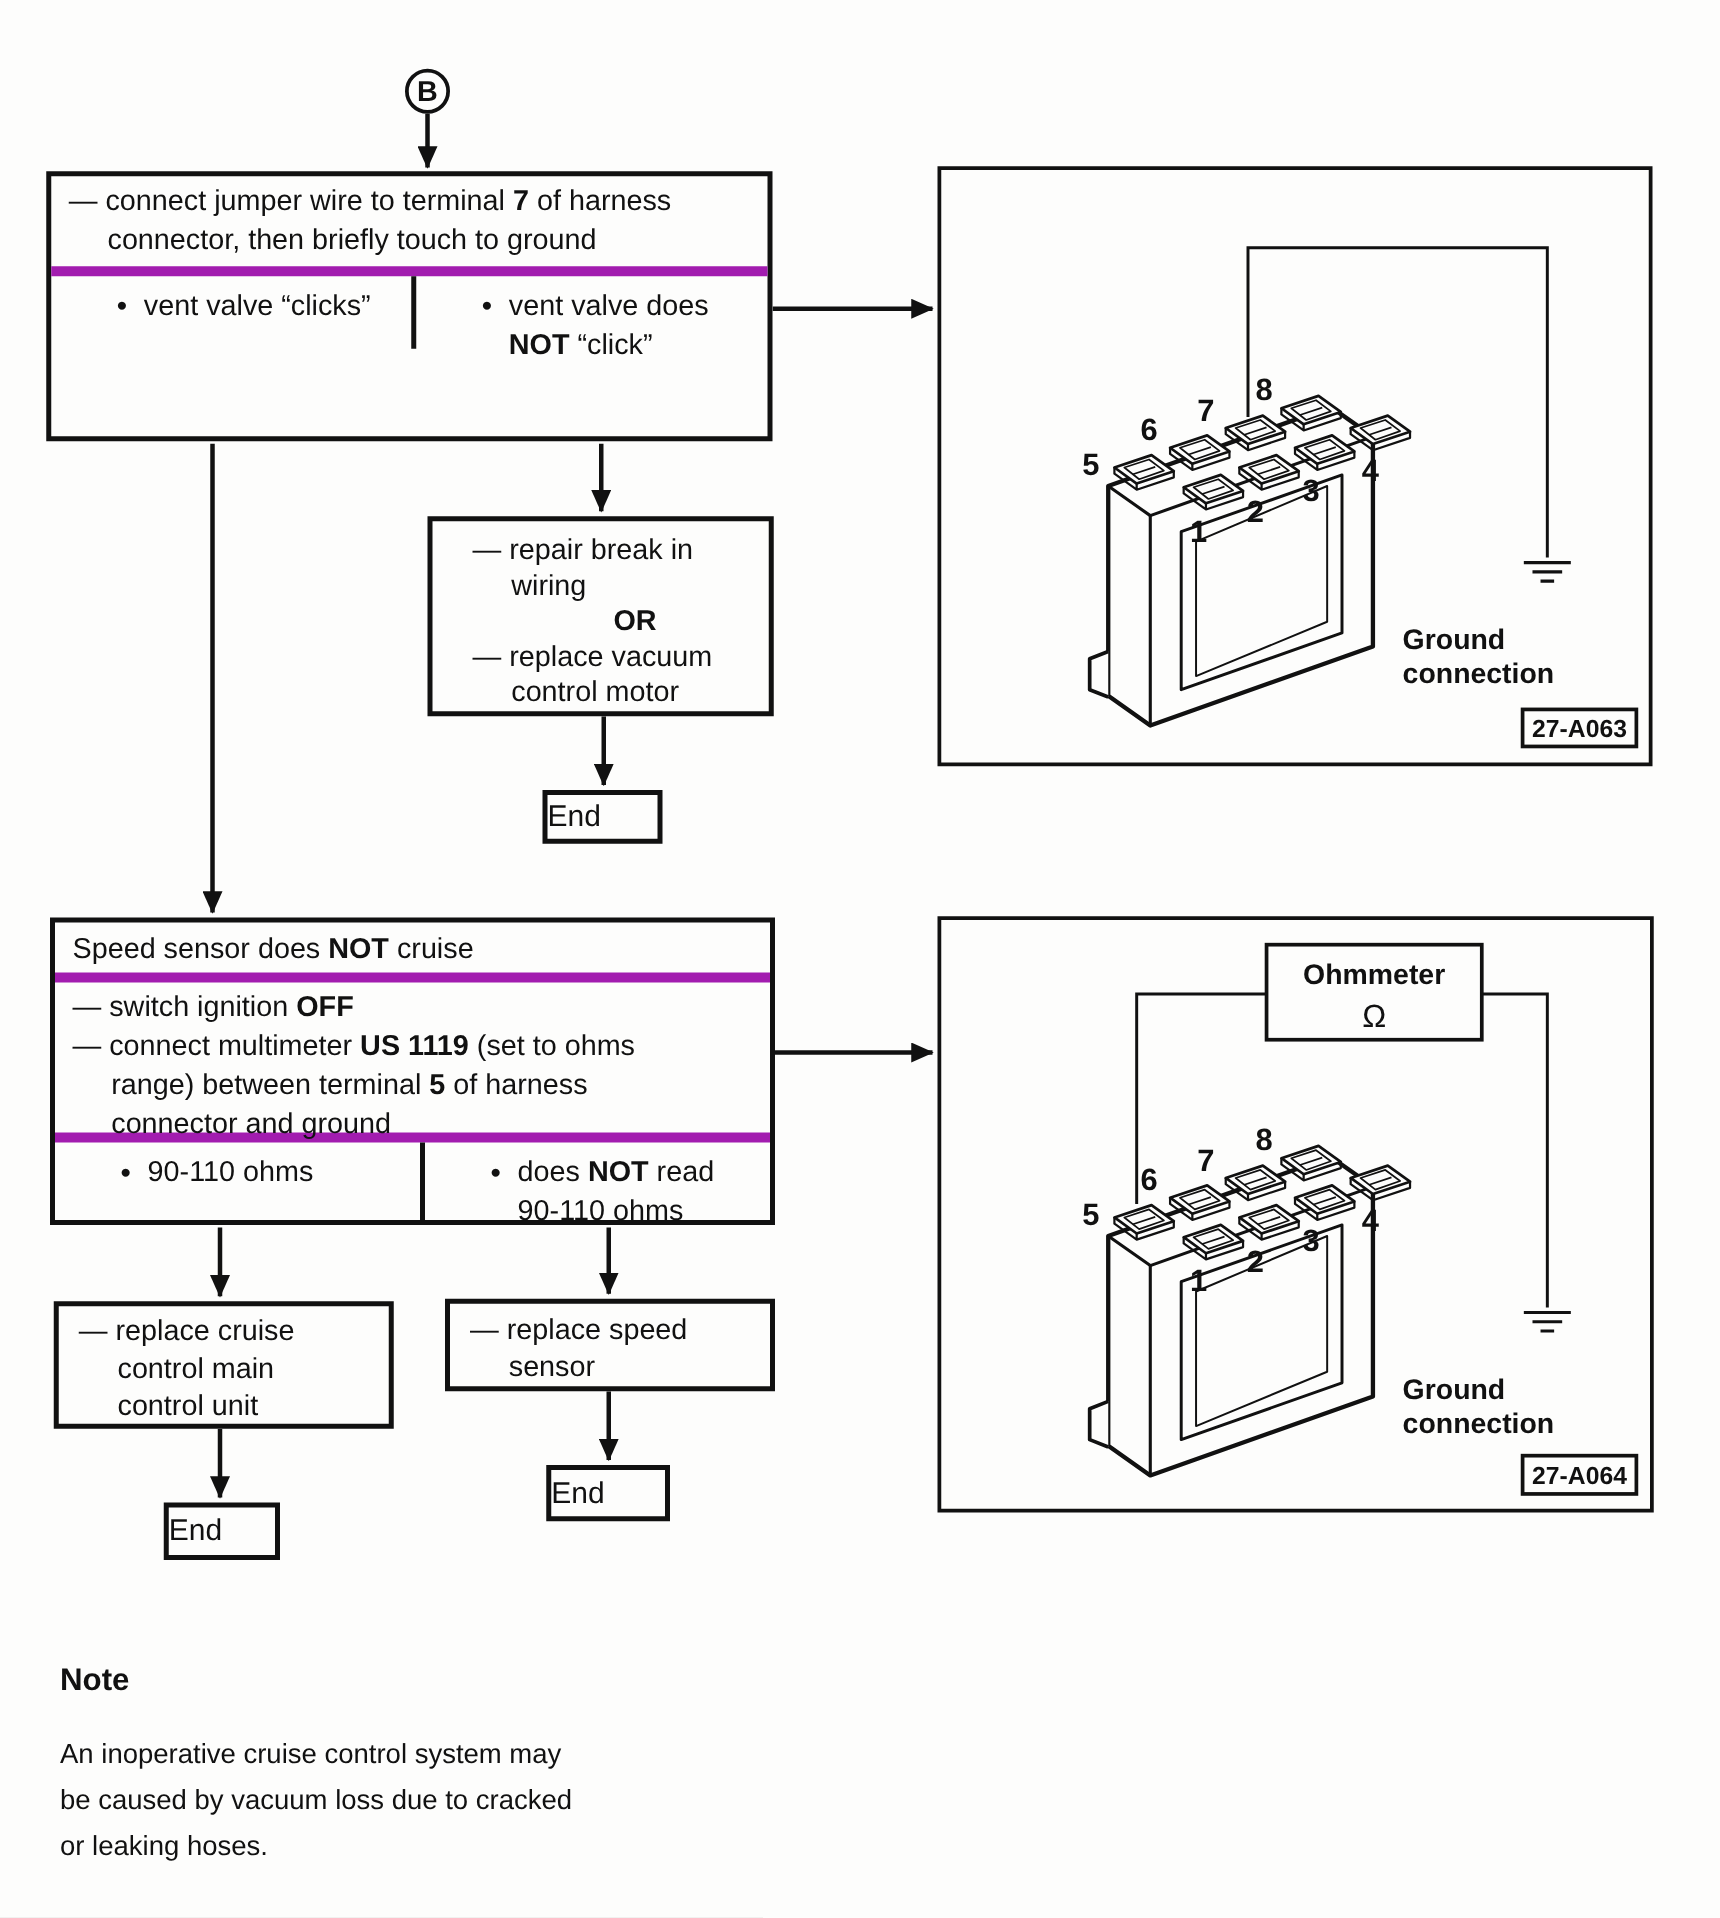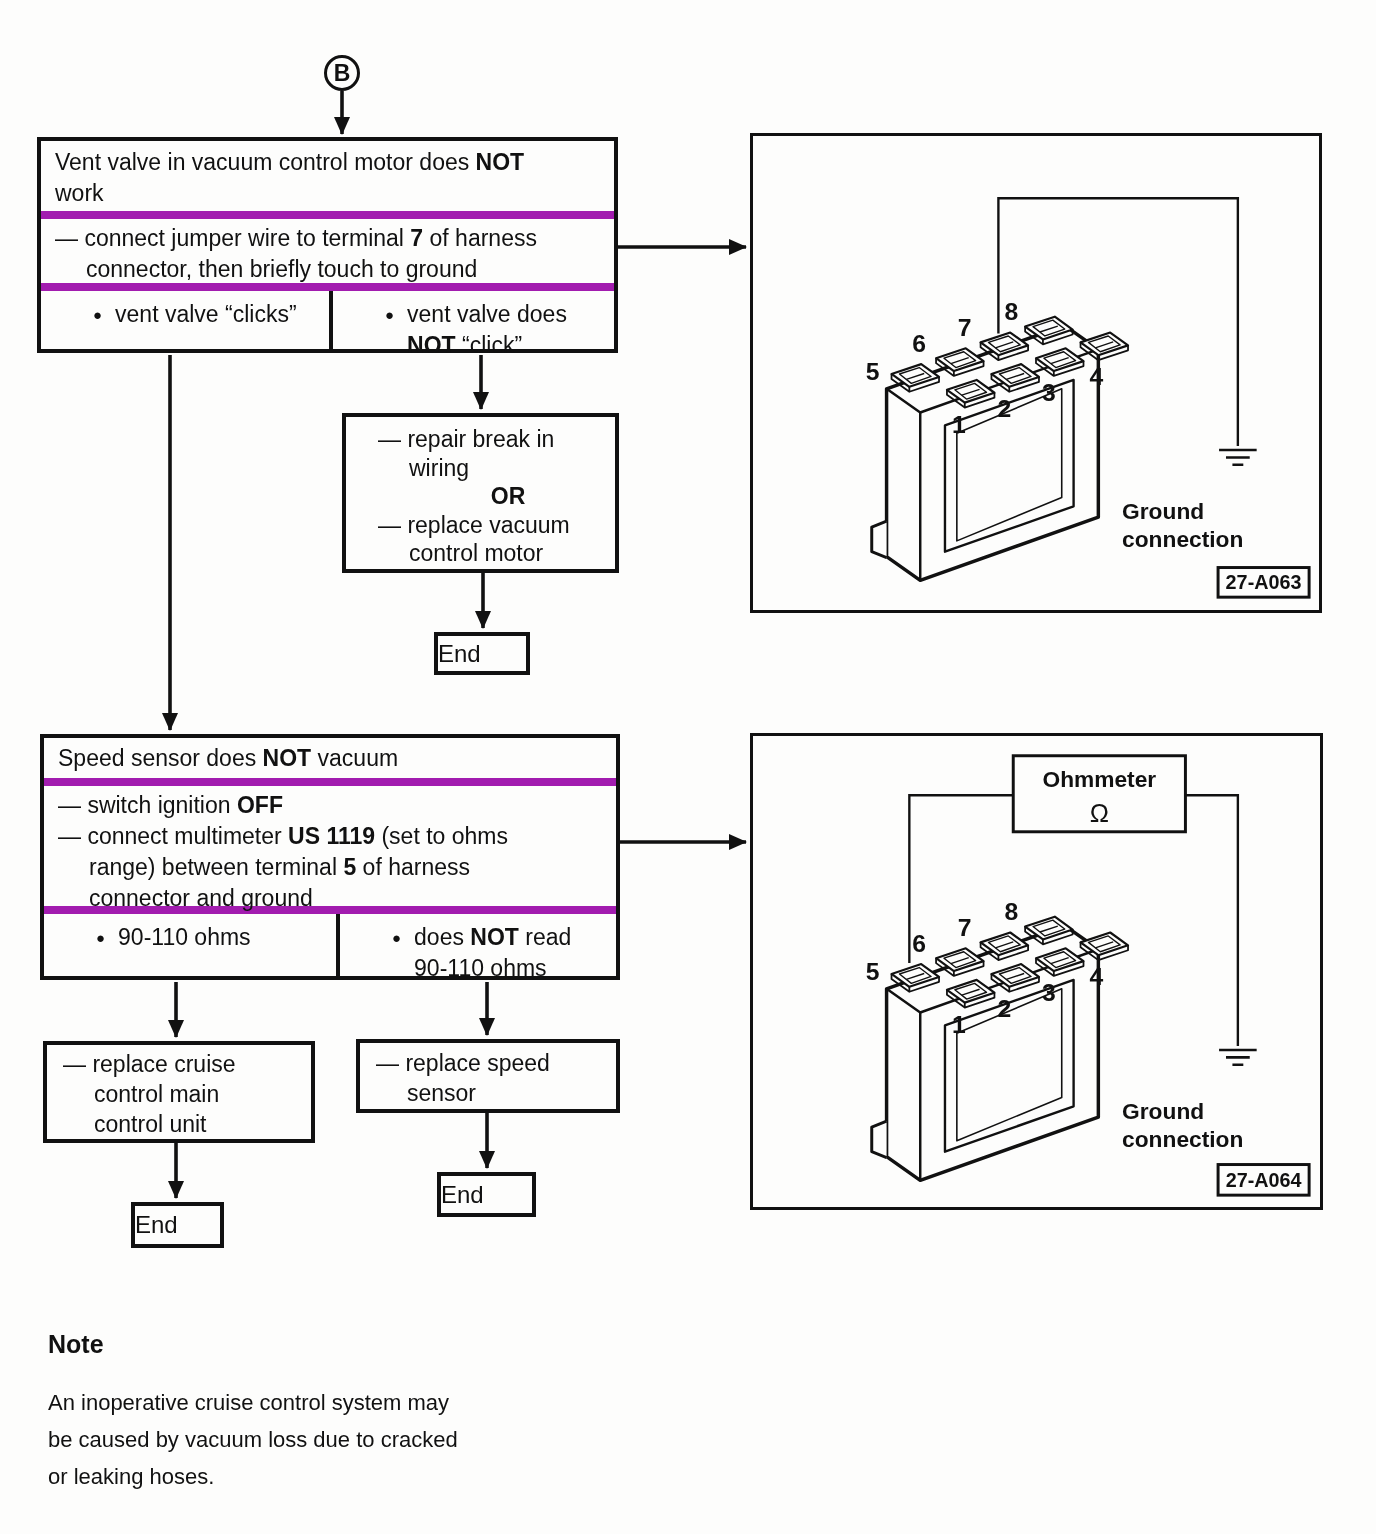--- a/index.html
+++ b/index.html
@@ -90,24 +90,20 @@
     <path class="flowline" d="M487,982 V1035"></path>
     <path class="flowline" d="M176,1143 V1198"></path>
     <path class="flowline" d="M487,1113 V1168"></path>
   </svg>
 
   <div class="circleB">
     <span>B</span>
   </div>
 
   <div class="node" id="box1" style="left:37px;top:137px;width:581px;height:216px;">
-    <div class="row" style="height:70px;padding:6px 14px 0;">
-      <div><span>Vent valve in vacuum control motor does </span><span class="b">NOT</span></div>
-      <div>work</div>
-    </div>
     <div class="row" style="height:72px;padding:4px 14px 0;">
       <div><span>— connect jumper wire to terminal </span><span class="b">7</span><span> of harness</span></div>
       <div class="cont">connector, then briefly touch to ground</div>
     </div>
     <div class="row cells" style="height:66px;">
       <div class="cell left" style="width:288px;">
         <span class="bullet">●</span>
         <div>
           <div>vent valve “clicks”</div>
         </div>
@@ -129,21 +125,21 @@
     <div>— replace vacuum</div>
     <div class="cont">control motor</div>
   </div>
 
   <div class="endbox" style="left:434px;top:632px;width:96px;height:43px;">
     <span>End</span>
   </div>
 
   <div class="node" id="box2" style="left:40px;top:734px;width:580px;height:246px;">
     <div class="row" style="height:40px;padding:5px 14px 0;">
-      <span>Speed sensor does </span><span class="b">NOT</span><span> vacuum</span>
+      <span>Speed sensor does </span><span class="b">NOT</span><span> cruise</span>
     </div>
     <div class="row" style="height:128px;padding:4px 14px 0;">
       <div><span>— switch ignition </span><span class="b">OFF</span></div>
       <div><span>— connect multimeter </span><span class="b">US 1119</span><span> (set to ohms</span></div>
       <div class="cont"><span>range) between terminal </span><span class="b">5</span><span> of harness</span></div>
       <div class="cont">connector and ground</div>
     </div>
     <div class="row cells" style="height:70px;">
       <div class="cell left" style="width:292px;">
         <span class="bullet">●</span>

